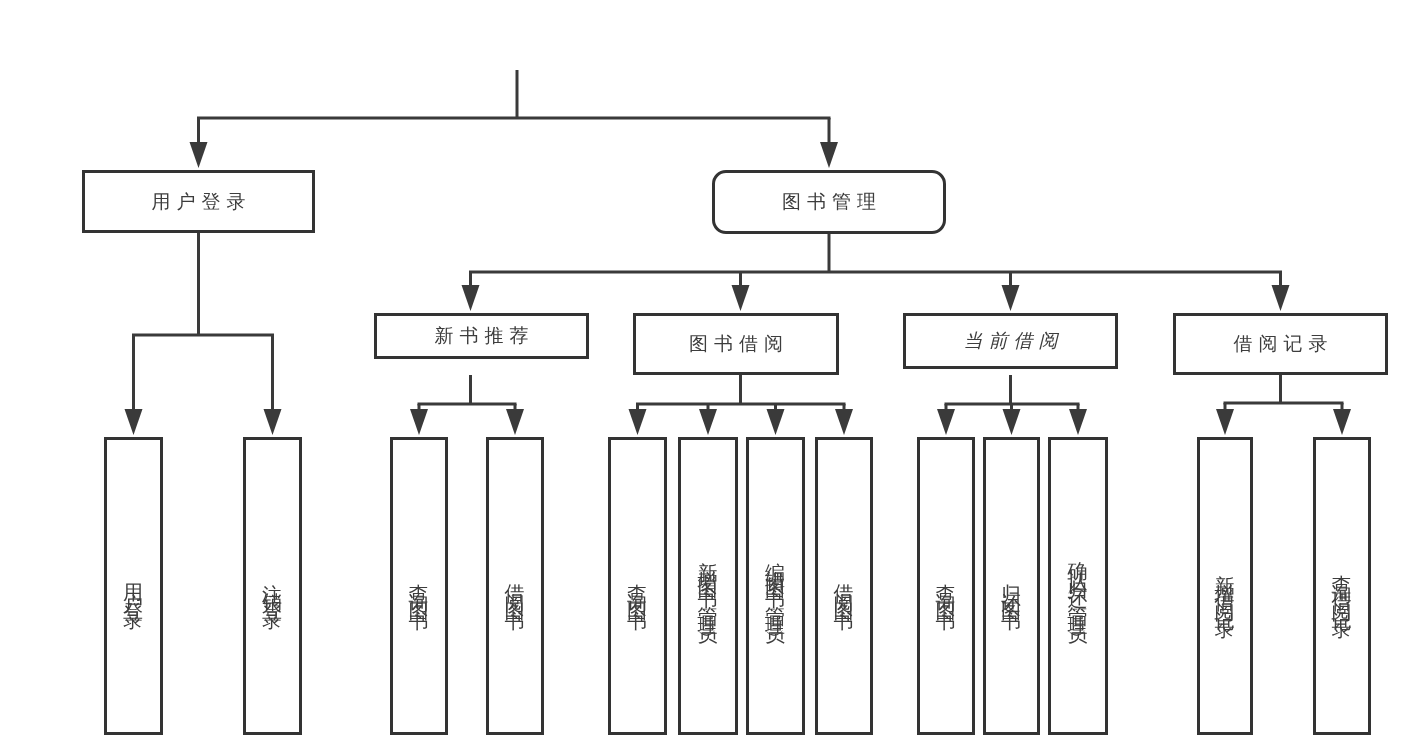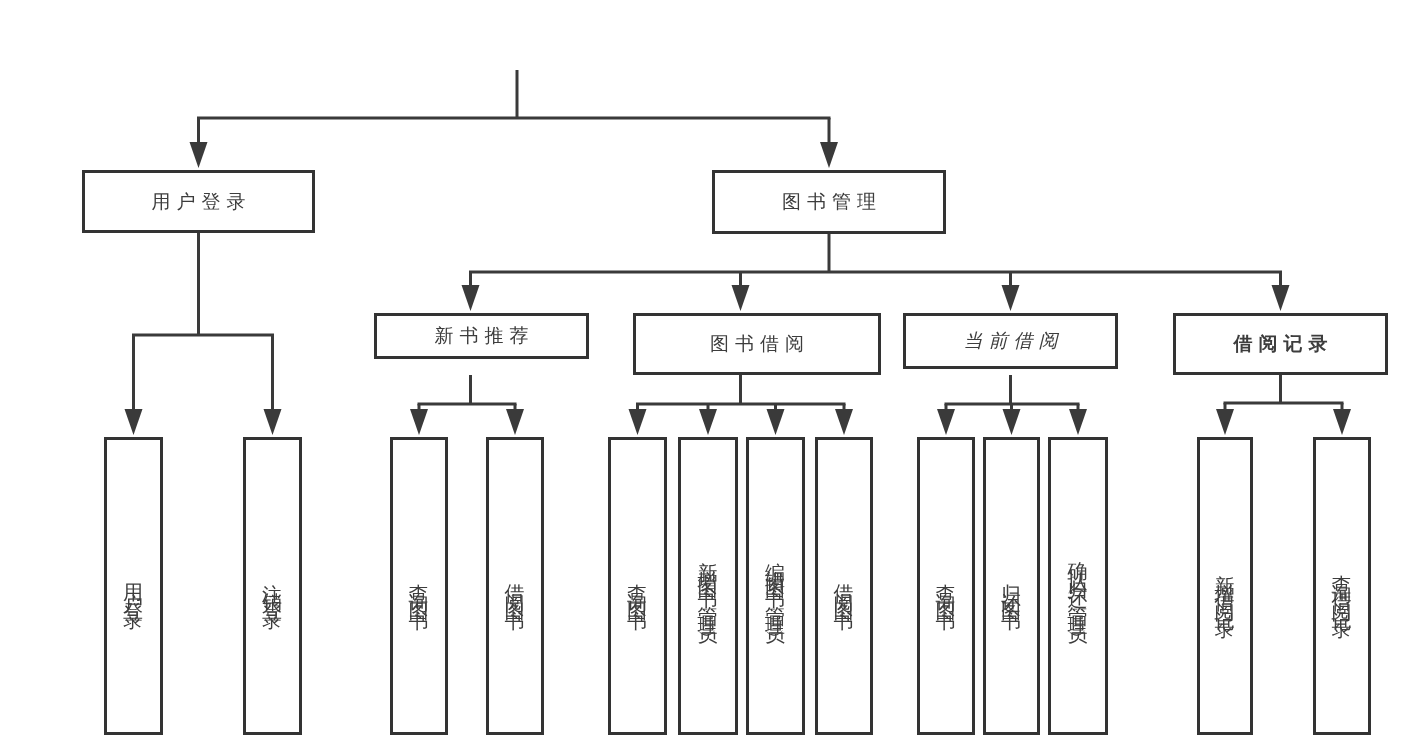--- a/index.html
+++ b/index.html
@@ -113,26 +113,26 @@
       <line x1="1280.5" y1="375" x2="1280.5" y2="403" stroke="#3a3a3a" stroke-width="3"></line>
       <line x1="1223.5" y1="403" x2="1343.5" y2="403" stroke="#3a3a3a" stroke-width="3"></line>
       <line x1="1225" y1="403" x2="1225" y2="417" stroke="#3a3a3a" stroke-width="3"></line>
       <polygon points="1216,409 1234,409 1225,435" fill="#3a3a3a"></polygon>
       <line x1="1342" y1="403" x2="1342" y2="417" stroke="#3a3a3a" stroke-width="3"></line>
       <polygon points="1333,409 1351,409 1342,435" fill="#3a3a3a"></polygon>
     </svg>
 
 
   <div class="box h" style="left:82px; top:170px; width:233px; height:63px;">用户登录</div>
-  <div class="box h" style="left:712px; top:170px; width:234px; height:64px;">图书管理</div>
+  <div class="box h" style="left:712px; top:170px; width:234px; height:64px;border-radius:14px;">图书管理</div>
 
   <div class="box h" style="left:374px; top:313px; width:215px; height:46px;">新书推荐</div>
-  <div class="box h" style="left:633px; top:313px; width:248px; height:62px;">图书借阅</div>
+  <div class="box h" style="left:633px; top:313px; width:206px; height:62px;">图书借阅</div>
   <div class="box h" style="left:903px; top:313px; width:215px; height:56px;font-style:italic;">当前借阅</div>
-  <div class="box h" style="left:1173px; top:313px; width:215px; height:62px;font-weight:bold;">借阅记录</div>
+  <div class="box h" style="left:1173px; top:313px; width:215px; height:62px;">借阅记录</div>
 
   <div class="box v" style="left:104px; top:437px; width:59px; height:298px;">用户登录</div>
   <div class="box v" style="left:243px; top:437px; width:59px; height:298px;">注销登录</div>
 
   <div class="box v" style="left:390px; top:437px; width:58px; height:298px;">查询图书</div>
   <div class="box v" style="left:486px; top:437px; width:58px; height:298px;">借阅图书</div>
 
   <div class="box v" style="left:608px; top:437px; width:59px; height:298px;">查询图书</div>
   <div class="box v" style="left:678px; top:437px; width:60px; height:298px;">新增图书（管理员）</div>
   <div class="box v" style="left:746px; top:437px; width:59px; height:298px;">编辑图书（管理员）</div>

